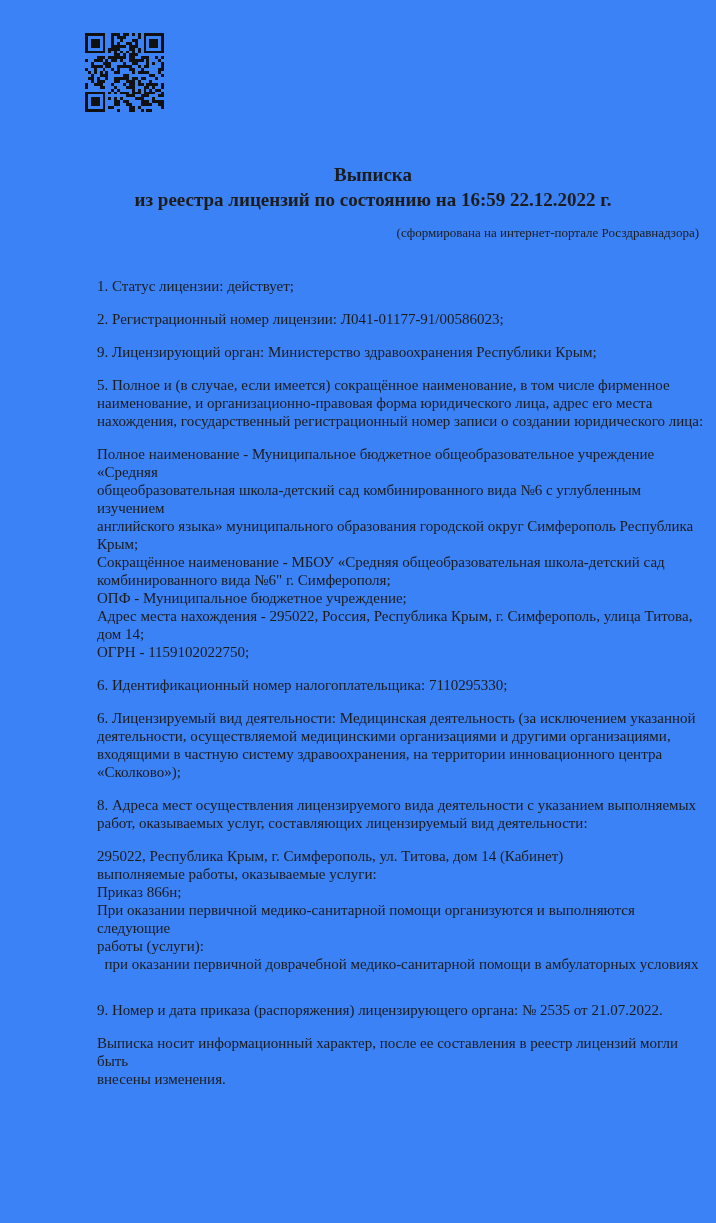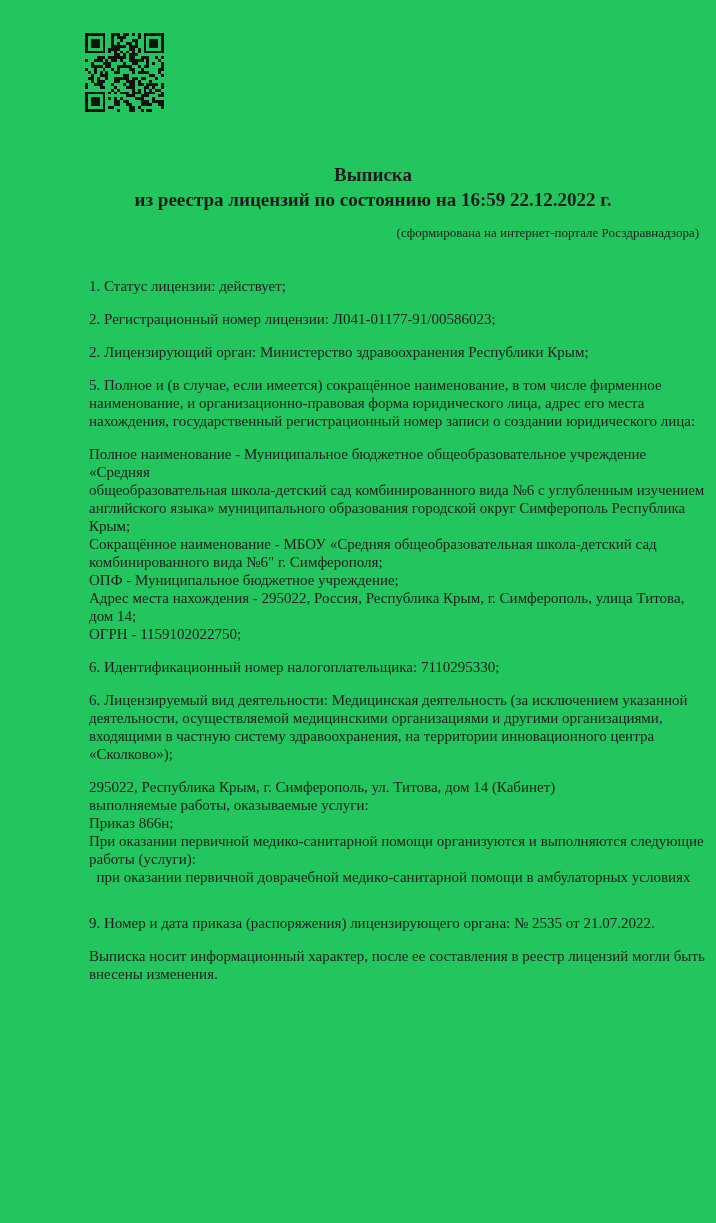--- a/index.html
+++ b/index.html
@@ -4,21 +4,21 @@
 <style>
   html, body {
     margin: 0;
     padding: 0;
     background: #ffffff;
   }
   .page {
     position: relative;
     width: 716px;
     height: 1223px;
-    background: #22c55e;
+    background: #3b82f6;
     color: #1c1c1c;
     font-family: "Liberation Serif", "DejaVu Serif", serif;
     overflow: hidden;
     box-sizing: border-box;
   }
   .qr {
     margin: 33px 0 0 85px;
     width: 79px;
     height: 79px;
   }
@@ -38,21 +38,21 @@
     font-size: 13px;
     line-height: 18px;
   }
   .doc-body {
     margin-top: 35px;
     padding: 0 10px 0 85px;
     font-size: 15px;
     line-height: 18px;
   }
   .doc-body p {
-    margin: 0 0 15px 4px;
+    margin: 0 0 15px 12px;
     white-space: pre-wrap;
   }
   .doc-body p.gap-before {
     margin-top: 108px; 
   }
   .doc-body p.extra-before {
     margin-top: 28px;
   }
 </style>
 </head>
@@ -422,39 +422,41 @@
   <div class="title-block">
     <div>Выписка</div>
     <div>из реестра лицензий по состоянию на 16:59 22.12.2022 г.</div>
   </div>
 
   <div class="subtitle">(сформирована на интернет-портале Росздравнадзора)</div>
 
   <div class="doc-body">
     <p>1. Статус лицензии: действует;</p>
     <p>2. Регистрационный номер лицензии: Л041-01177-91/00586023;</p>
-    <p>2. Лицензирующий орган: Министерство здравоохранения Республики Крым;</p>
+    <p>9. Лицензирующий орган: Министерство здравоохранения Республики Крым;</p>
     <p>5. Полное и (в случае, если имеется) сокращённое наименование, в том числе фирменное
 наименование, и организационно-правовая форма юридического лица, адрес его места
 нахождения, государственный регистрационный номер записи о создании юридического лица:</p>
     <p>Полное наименование - Муниципальное бюджетное общеобразовательное учреждение «Средняя
 общеобразовательная школа-детский сад комбинированного вида №6 с углубленным изучением
 английского языка» муниципального образования городской округ Симферополь Республика
 Крым;
 Сокращённое наименование - МБОУ «Средняя общеобразовательная школа-детский сад
 комбинированного вида №6" г. Симферополя;
 ОПФ - Муниципальное бюджетное учреждение;
 Адрес места нахождения - 295022, Россия, Республика Крым, г. Симферополь, улица Титова,
 дом 14;
 ОГРН - 1159102022750;</p>
     <p>6. Идентификационный номер налогоплательщика: 7110295330;</p>
     <p>6. Лицензируемый вид деятельности: Медицинская деятельность (за исключением указанной
 деятельности, осуществляемой медицинскими организациями и другими организациями,
 входящими в частную систему здравоохранения, на территории инновационного центра
 «Сколково»);</p>
+    <p>8. Адреса мест осуществления лицензируемого вида деятельности с указанием выполняемых
+работ, оказываемых услуг, составляющих лицензируемый вид деятельности:</p>
     <p>295022, Республика Крым, г. Симферополь, ул. Титова, дом 14 (Кабинет)
 выполняемые работы, оказываемые услуги:
 Приказ 866н;
 При оказании первичной медико-санитарной помощи организуются и выполняются следующие
 работы (услуги):
   при оказании первичной доврачебной медико-санитарной помощи в амбулаторных условиях</p>
     <p class="extra-before">9. Номер и дата приказа (распоряжения) лицензирующего органа: № 2535 от 21.07.2022.</p>
     <p>Выписка носит информационный характер, после ее составления в реестр лицензий могли быть
 внесены изменения.</p>
   </div>

